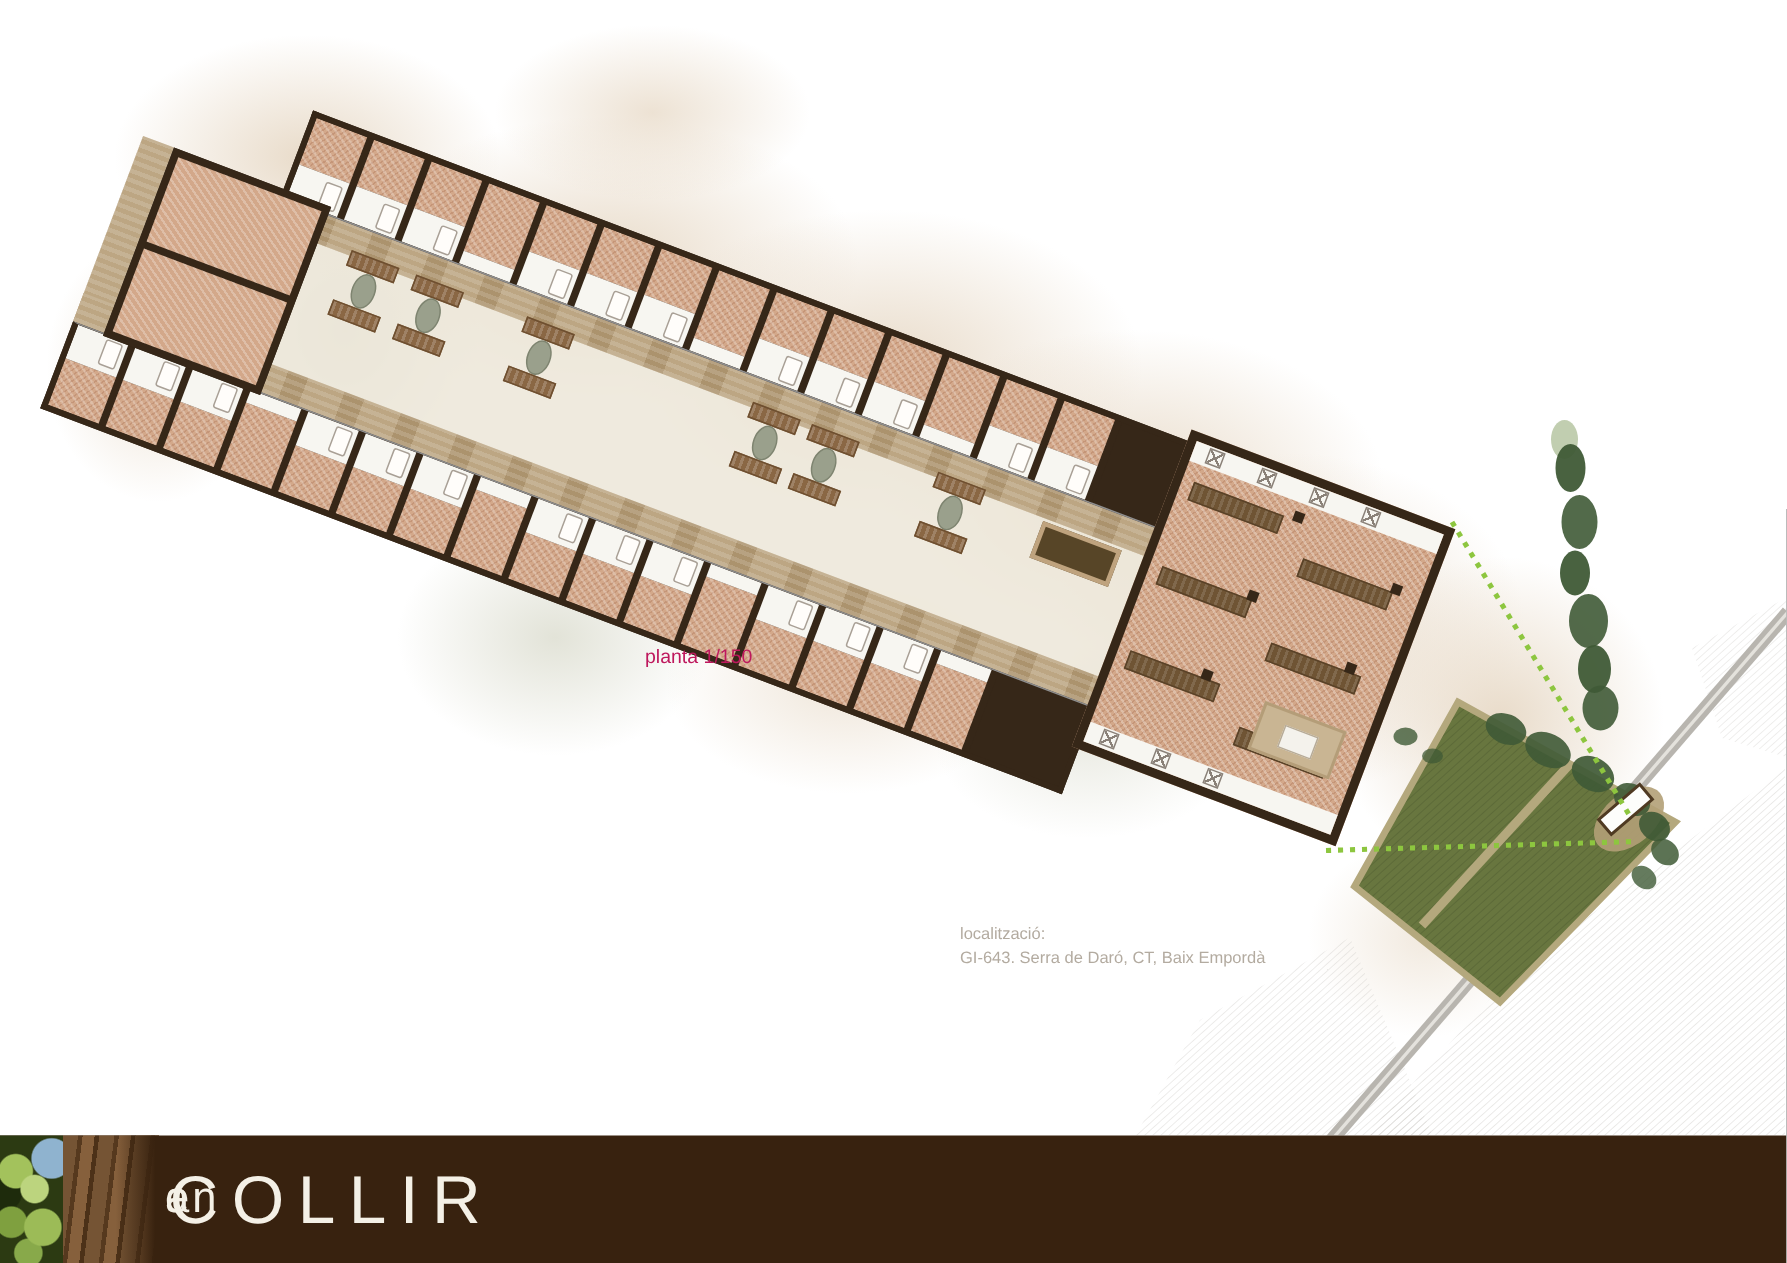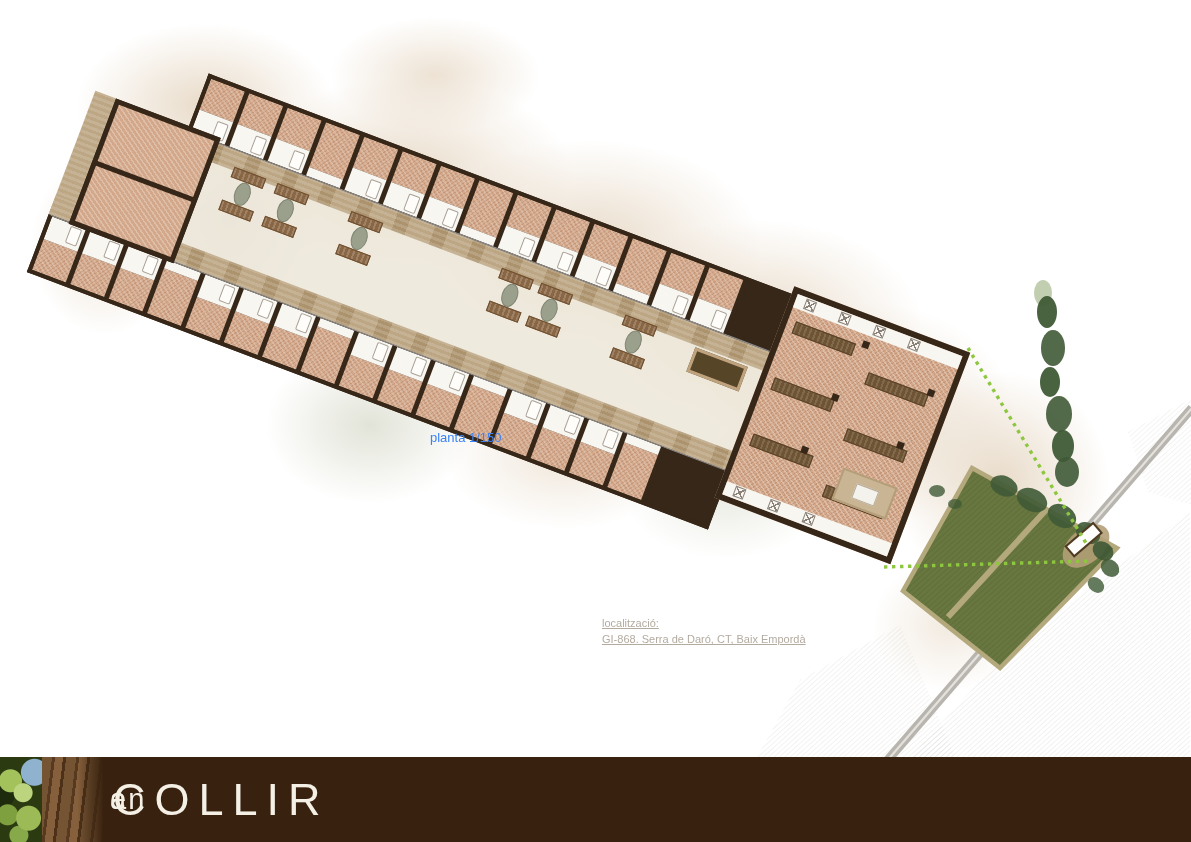--- a/index.html
+++ b/index.html
@@ -55,23 +55,23 @@
   #hallStripBottom{bottom:0;}
   .xbox{position:relative !important;flex:none;width:11px;height:11px;border:1px solid #8a8178;background:
      linear-gradient(45deg,transparent 44%,#8a8178 44% 56%,transparent 56%),
      linear-gradient(-45deg,transparent 44%,#8a8178 44% 56%,transparent 56%);}
   .hallTable{width:64px;height:13px;background:#6f5434;border:1px solid #5a4228;
      background-image:repeating-linear-gradient(90deg,rgba(255,255,255,.12) 0 2px,rgba(0,0,0,0) 2px 5px);}
   .hallCol{width:7px;height:7px;background:var(--wall);}
   #kitchen{left:104px;top:146px;width:58px;height:34px;background:#c9b593;border:2px solid #b49d78;}
   #kitchen .sinkc{left:16px;top:8px;width:24px;height:16px;background:#f4f2ec;border:1px solid #b7ab97;}
   
-  .planLabel{position:absolute;color:#3b82f6;}
+  .planLabel{position:absolute;color:#be185d;}
   #scaleLabel{left:430px;top:430px;font-size:13px;}
-  #locLabel{left:602px;top:616px;font-size:11px;line-height:1.45;color:#b3aba0;text-decoration:underline;}
+  #locLabel{left:640px;top:616px;font-size:11px;line-height:1.45;color:#b3aba0;}
   
   #footer{position:absolute;left:0;top:757px;width:1191px;height:85px;background:var(--footer-bg);color:var(--footer-text);}
   #footer *{position:absolute;box-sizing:border-box;}
   #photoStrip{left:0;top:0;width:42px;height:85px;background-color:#2c3a12;background-image:
      radial-gradient(circle at 82% 18%,#8fb3cf 0 13px,rgba(143,179,207,0) 14px),
      radial-gradient(circle at 55% 42%,#bcd47e 0 9px,rgba(0,0,0,0) 10px),
      radial-gradient(circle at 25% 28%,#a3c25c 0 11px,rgba(0,0,0,0) 12px),
      radial-gradient(circle at 68% 72%,#9cbb57 0 12px,rgba(0,0,0,0) 13px),
      radial-gradient(circle at 18% 68%,#7fa03f 0 10px,rgba(0,0,0,0) 11px),
      radial-gradient(circle at 45% 92%,#88a94a 0 9px,rgba(0,0,0,0) 10px),
@@ -397,21 +397,21 @@
         </div>
       <div id="kitchen">
           <div class="sinkc"></div>
         </div>
     </div>
   </div>
 
   <div id="scaleLabel" class="planLabel">planta 1/150</div>
   <div id="locLabel" class="planLabel">
     <div>localització:</div>
-    <div>GI-868. Serra de Daró, CT, Baix Empordà</div>
+    <div>GI-643. Serra de Daró, CT, Baix Empordà</div>
   </div>
 
   <div id="footer">
     <div id="photoStrip"></div>
     <div id="crateStrip"></div>
     <div id="mainTitle">
       <span class="sm">a</span>
       <span class="bg">COLLIR</span>
       <span class="gap"></span>
       <span class="sm">en</span>

